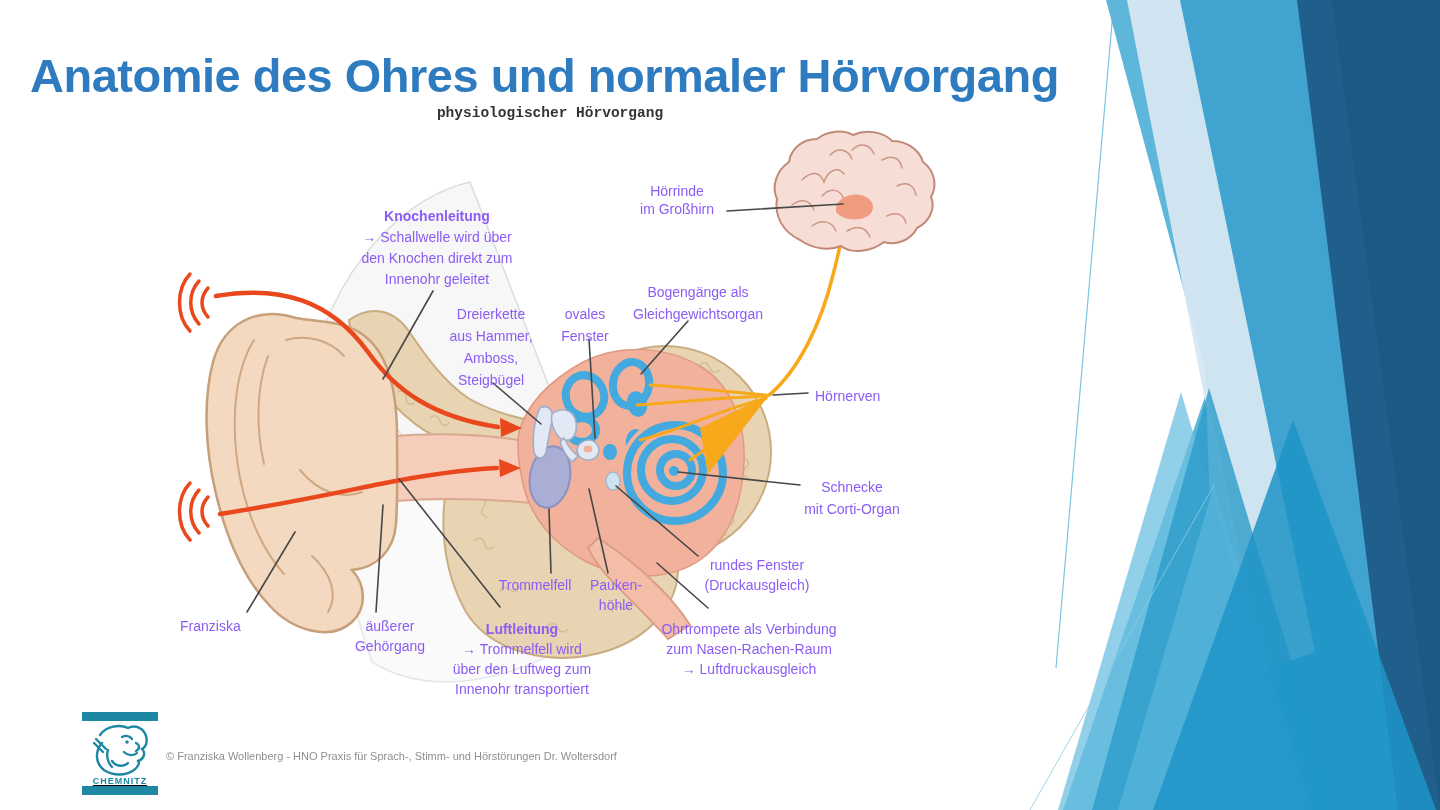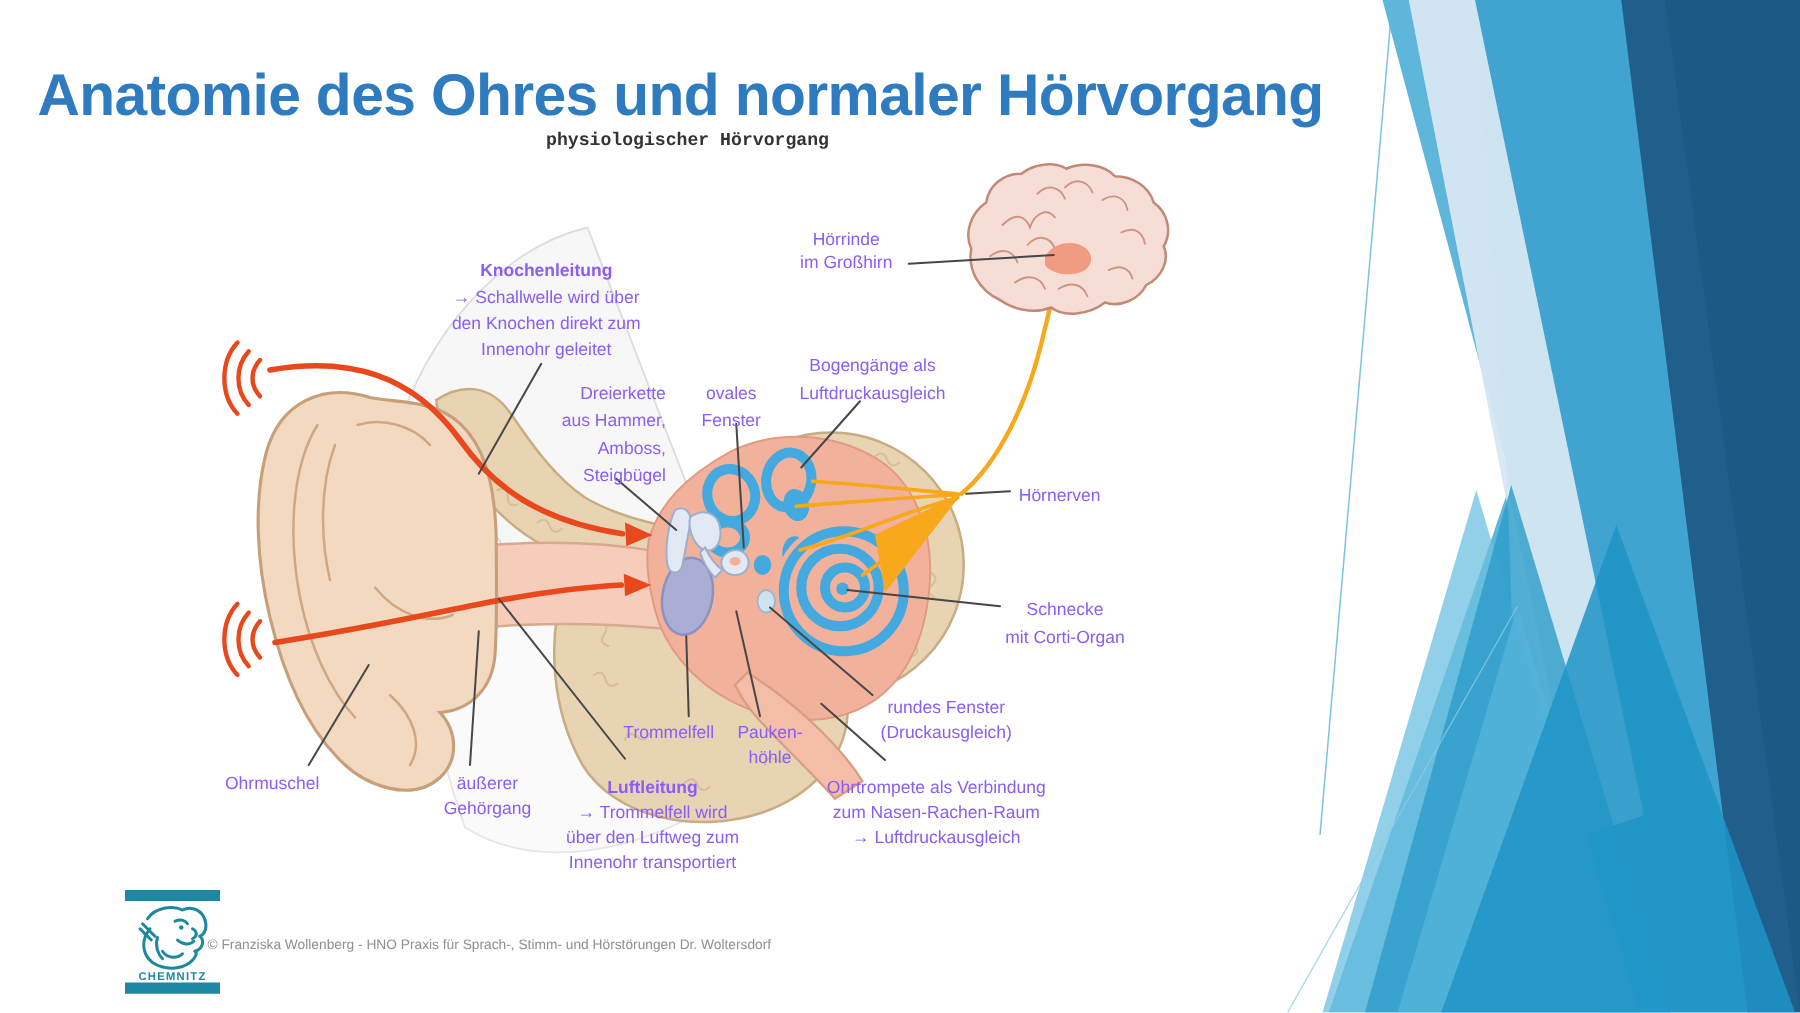--- a/index.html
+++ b/index.html
@@ -18,21 +18,21 @@
     color:#8b5cf6;text-align:center;white-space:nowrap;
   }
   .lbl span{display:block;}
   .ctr{transform:translateX(-50%);}
   .b{font-weight:bold;}
   .diagram-heading{font-weight:bold;font-size:14.5px;color:#333;font-family:Liberation Mono, monospace;}
   .footer-credit{
     position:absolute;left:166px;top:750px;z-index:2;
     font-size:11px;color:#8f8f8f;white-space:nowrap;
   }
-  .logo{position:absolute;left:100px;top:712px;width:76px;height:83px;z-index:2;}
+  .logo{position:absolute;left:82px;top:712px;width:76px;height:83px;z-index:2;text-decoration:underline;}
   .logo-bar{height:9px;background:#1e87a2;}
   .logo-mid{height:55px;position:relative;background:#ffffff;}
   .logo-mid svg{position:absolute;left:0;top:0;}
   .logo-city{
     height:10px;font-size:9px;line-height:10px;font-weight:bold;
     color:#1e87a2;text-align:center;letter-spacing:1px;
   }
 </style>
 </head>
 <body>
@@ -209,35 +209,35 @@
   <span>im Großhirn</span>
 </div>
 
 <div class="lbl ctr" style="left:437px;top:206px;">
   <span class="b">Knochenleitung</span>
   <span>→ Schallwelle wird über</span>
   <span>den Knochen direkt zum</span>
   <span>Innenohr geleitet</span>
 </div>
 
-<div class="lbl ctr" style="left:491px;top:303px;line-height:22px;text-align:right;">
+<div class="lbl ctr" style="left:491px;top:303px;line-height:22px;">
   <span>Dreierkette</span>
   <span>aus Hammer,</span>
   <span>Amboss,</span>
   <span>Steigbügel</span>
 </div>
 
 <div class="lbl ctr" style="left:585px;top:303px;line-height:22px;">
   <span>ovales</span>
   <span>Fenster</span>
 </div>
 
 <div class="lbl ctr" style="left:698px;top:281px;line-height:22px;">
   <span>Bogengänge als</span>
-  <span>Luftdruckausgleich</span>
+  <span>Gleichgewichtsorgan</span>
 </div>
 
 <div class="lbl" style="left:815px;top:386px;">
   <span>Hörnerven</span>
 </div>
 
 <div class="lbl ctr" style="left:852px;top:476px;line-height:22px;">
   <span>Schnecke</span>
   <span>mit Corti-Organ</span>
 </div>
@@ -250,21 +250,21 @@
 <div class="lbl ctr" style="left:535px;top:575px;">
   <span>Trommelfell</span>
 </div>
 
 <div class="lbl ctr" style="left:616px;top:575px;line-height:20px;">
   <span>Pauken-</span>
   <span>höhle</span>
 </div>
 
 <div class="lbl" style="left:180px;top:616px;">
-  <span>Ohrmuschel</span>
+  <span>Franziska</span>
 </div>
 
 <div class="lbl ctr" style="left:390px;top:616px;line-height:20px;">
   <span>äußerer</span>
   <span>Gehörgang</span>
 </div>
 
 <div class="lbl ctr" style="left:522px;top:619px;line-height:20px;">
   <span class="b">Luftleitung</span>
   <span>→ Trommelfell wird</span>

